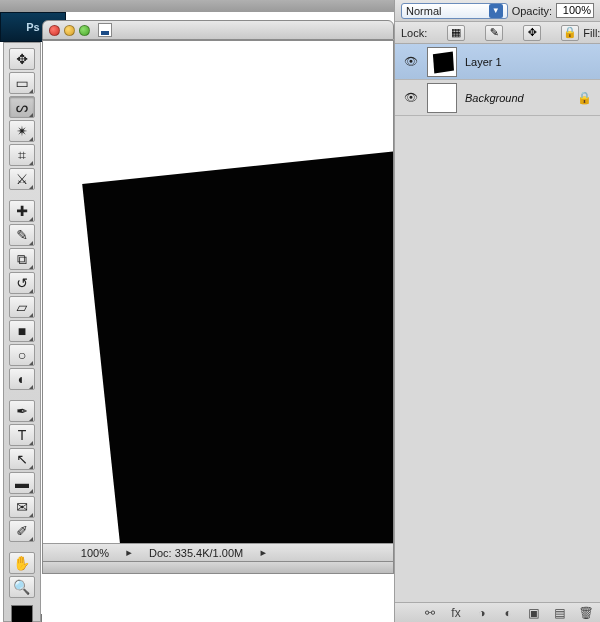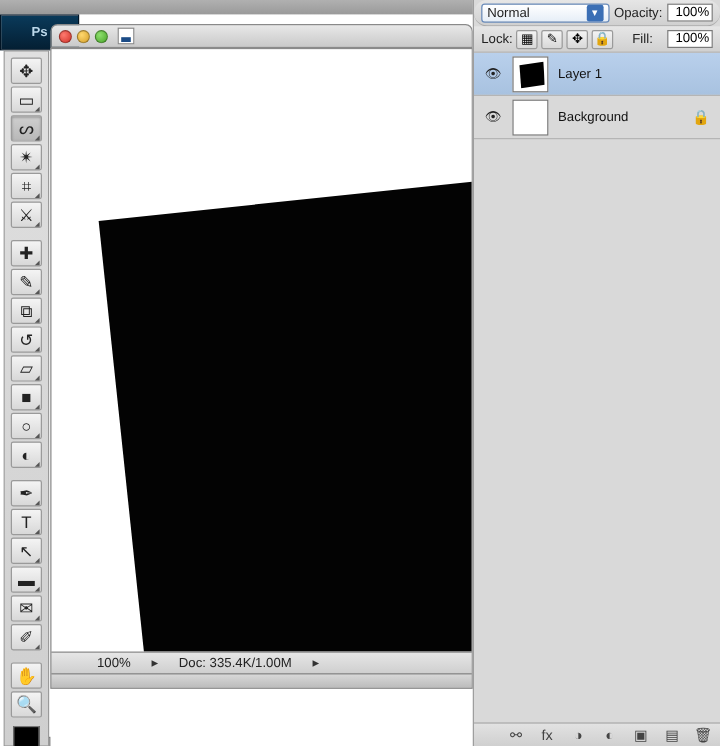--- a/index.html
+++ b/index.html
@@ -23,32 +23,32 @@
 .swatch-bg { position:absolute; width:22px; height:22px; background:#fff; border:1px solid #777; left:8px; top:8px; z-index:-1; }
 .canvas-wrap { position:absolute; top:40px; left:42px; width:352px; height:534px; background:#b8b8b8; border:1px solid #8a8a8a; }
 .canvas { position:absolute; top:0; left:0; right:0; bottom:30px; background:#fff; overflow:hidden; }
 .shape { position:absolute; width:420px; height:420px; background:#030303; top:120px; left:60px; transform:rotate(-6deg); }
 .status { position:absolute; left:0; right:0; bottom:12px; height:18px; background:linear-gradient(#e6e6e6,#cfcfcf); border-top:1px solid #9a9a9a; display:flex; align-items:center; padding:0 6px; gap:14px; color:#222; }
 .status .zoom { width:60px; display:flex; justify-content:flex-end; }
 .status .arrow { width:12px; text-align:center; color:#333; }
 .scroll-h { position:absolute; left:0; right:0; bottom:0; height:12px; background:linear-gradient(#d8d8d8,#bcbcbc); border-top:1px solid #8a8a8a; }
 .layers-panel { position:absolute; top:0; right:0; width:206px; bottom:0; background:#d9d9d9; border-left:1px solid #9e9e9e; display:flex; flex-direction:column; }
 .panel-row { height:22px; background:linear-gradient(#e6e6e6,#d0d0d0); border-bottom:1px solid #aaa; display:flex; align-items:center; padding:0 6px; justify-content:flex-end; gap:4px; }
-.panel-row.r1 { justify-content:space-between;border-radius:11px; }
+.panel-row.r1 { justify-content:space-between; }
 .blend-select { flex:1; height:16px; background:linear-gradient(#fff,#e6eef7); border:1px solid #6a8cbb; border-radius:3px; display:flex; align-items:center; padding:0 4px; justify-content:space-between; color:#222; }
 .blend-select .dd { width:14px; height:14px; background:#3b6fb5; border-radius:2px; color:#fff; text-align:center; line-height:13px; font-size:9px; }
 .field-lbl { color:#222; } .field-in { width:38px; height:15px; background:#fff; border:1px solid #7a7a7a; text-align:right; padding:0 2px; }
 .lock-row .lock-btn { width:18px; height:16px; background:linear-gradient(#f4f4f4,#d8d8d8); border:1px solid #9a9a9a; border-radius:2px; display:flex; align-items:center; justify-content:center; font-size:11px; }
 .layers-list { flex:1; background:#d9d9d9; overflow:auto; }
 .layer { height:36px; display:flex; align-items:center; gap:8px; padding:0 8px; border-bottom:1px solid #b5b5b5; }
 .layer.sel { background:linear-gradient(#b9d0ec,#a8c2e0); }
 .vis { width:16px; height:16px; display:flex; align-items:center; justify-content:center; color:#222; }
 .thumb { width:30px; height:30px; background:#fff; border:1px solid #777; position:relative; }
 .thumb.l1::after{ content:""; position:absolute; inset:2px; background:#000; clip-path: polygon(12% 20%, 95% 8%, 100% 88%, 18% 100%); }
-.lname { color:#111; } .lname.bg{ }
+.lname { color:#111; } .lname.bg{ font-style:italic; }
 .lock-ind { margin-left:auto; color:#333; font-size:12px; }
 .panel-footer { height:20px; background:linear-gradient(#e2e2e2,#cfcfcf); border-top:1px solid #aaa; display:flex; align-items:center; justify-content:flex-end; padding:0 6px; gap:10px; color:#444; }
 .panel-footer span{ width:16px; text-align:center; font-size:12px; }
 .ps-arrow{ font-family: Arial; }
 </style>
 </head>
 <body>
 
 <div class="top-strip"></div>
 
@@ -117,21 +117,21 @@
 <div class="layers-panel">
   <div class="panel-row r1">
     <div class="blend-select">
       <span>Normal</span>
       <span class="dd">▾</span>
     </div>
     <span class="field-lbl">Opacity:</span>
     <span class="field-in">100%</span>
   </div>
   <div class="panel-row lock-row" style="justify-content:space-between">
-    <div style="display:flex;align-items:center;gap:3px">
+    <div style="display:flex;align-items:center;gap:20px">
       <span class="field-lbl">Lock:</span>
       <div class="lock-btn">▦</div>
       <div class="lock-btn">✎</div>
       <div class="lock-btn">✥</div>
       <div class="lock-btn">🔒</div>
     </div>
     <div style="display:flex;align-items:center;gap:12px">
       <span class="field-lbl">Fill:</span>
       <span class="field-in">100%</span>
     </div>

